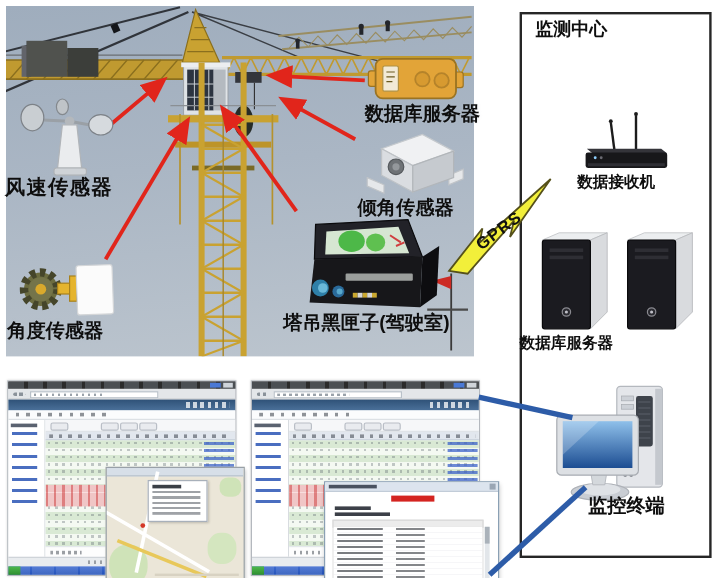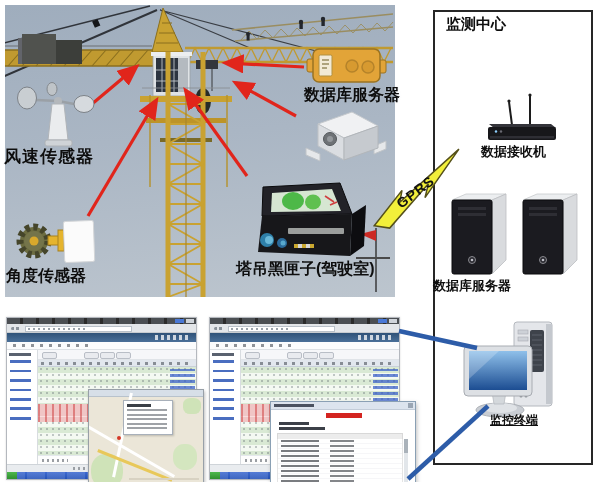--- a/index.html
+++ b/index.html
@@ -16,21 +16,21 @@
        text-shadow:0 0 2px rgba(200,210,220,.5);}
   .lbl-wind{left:4px;top:145px;font-size:17px;letter-spacing:1px;}
   .lbl-amp{left:304px;top:85px;font-size:16px;}
   .lbl-tilt{left:298px;top:163px;font-size:16px;}
   .lbl-angle{left:6px;top:266px;font-size:16px;}
   .lbl-bb{left:236px;top:259px;font-size:16px;text-shadow:none;}
   .lbl-center{left:446px;top:15px;font-size:15px;font-weight:600;text-shadow:none;}
   .lbl-recv{left:481px;top:143px;font-size:13px;font-weight:600;text-shadow:none;text-align:center;}
   .lbl-db{left:433px;top:277px;font-size:13px;font-weight:600;text-shadow:none;}
   .lbl-app{left:519px;top:277px;font-size:13px;font-weight:600;text-shadow:none;}
-  .lbl-term{left:490px;top:412px;font-size:12px;font-weight:600;text-shadow:none;text-decoration:underline;}
+  .lbl-term{left:490px;top:412px;font-size:16px;font-weight:600;text-shadow:none;}
   
   .panel{position:absolute;left:433px;top:10px;width:156px;height:451px;background:#fff;
          border:2px solid #262626;z-index:5;}
   
   .shot{position:absolute;width:189px;height:161px;background:#f2f3f5;border:1px solid #b4b8be;
         z-index:10;box-shadow:0 0 2px rgba(0,0,0,.15);}
   .shot1{left:6px;top:317px;}
   .shot2{left:209px;top:317px;}
   .shot *{position:absolute;}
   .sh-tabs{left:0;top:0;right:0;height:6px;background:
@@ -471,20 +471,21 @@
     </g>
 
     <g stroke="#2d5ca8" stroke-width="4.5">
       <line x1="399" y1="331" x2="477" y2="348"></line>
       <line x1="408" y1="479" x2="488" y2="406"></line>
     </g>
   </svg>
 
   <div class="lbl lbl-wind">风速传感器</div>
   <div class="lbl lbl-amp">数据库服务器</div>
+  <div class="lbl lbl-tilt">倾角传感器</div>
   <div class="lbl lbl-bb">塔吊黑匣子(驾驶室)</div>
   <div class="lbl lbl-angle">角度传感器</div>
   <div class="lbl lbl-center">监测中心</div>
   <div class="lbl lbl-recv">数据接收机</div>
   <div class="lbl lbl-db">数据库服务器</div>
   <div class="lbl lbl-term">监控终端</div>
 
 </div>
 
 </body></html>

